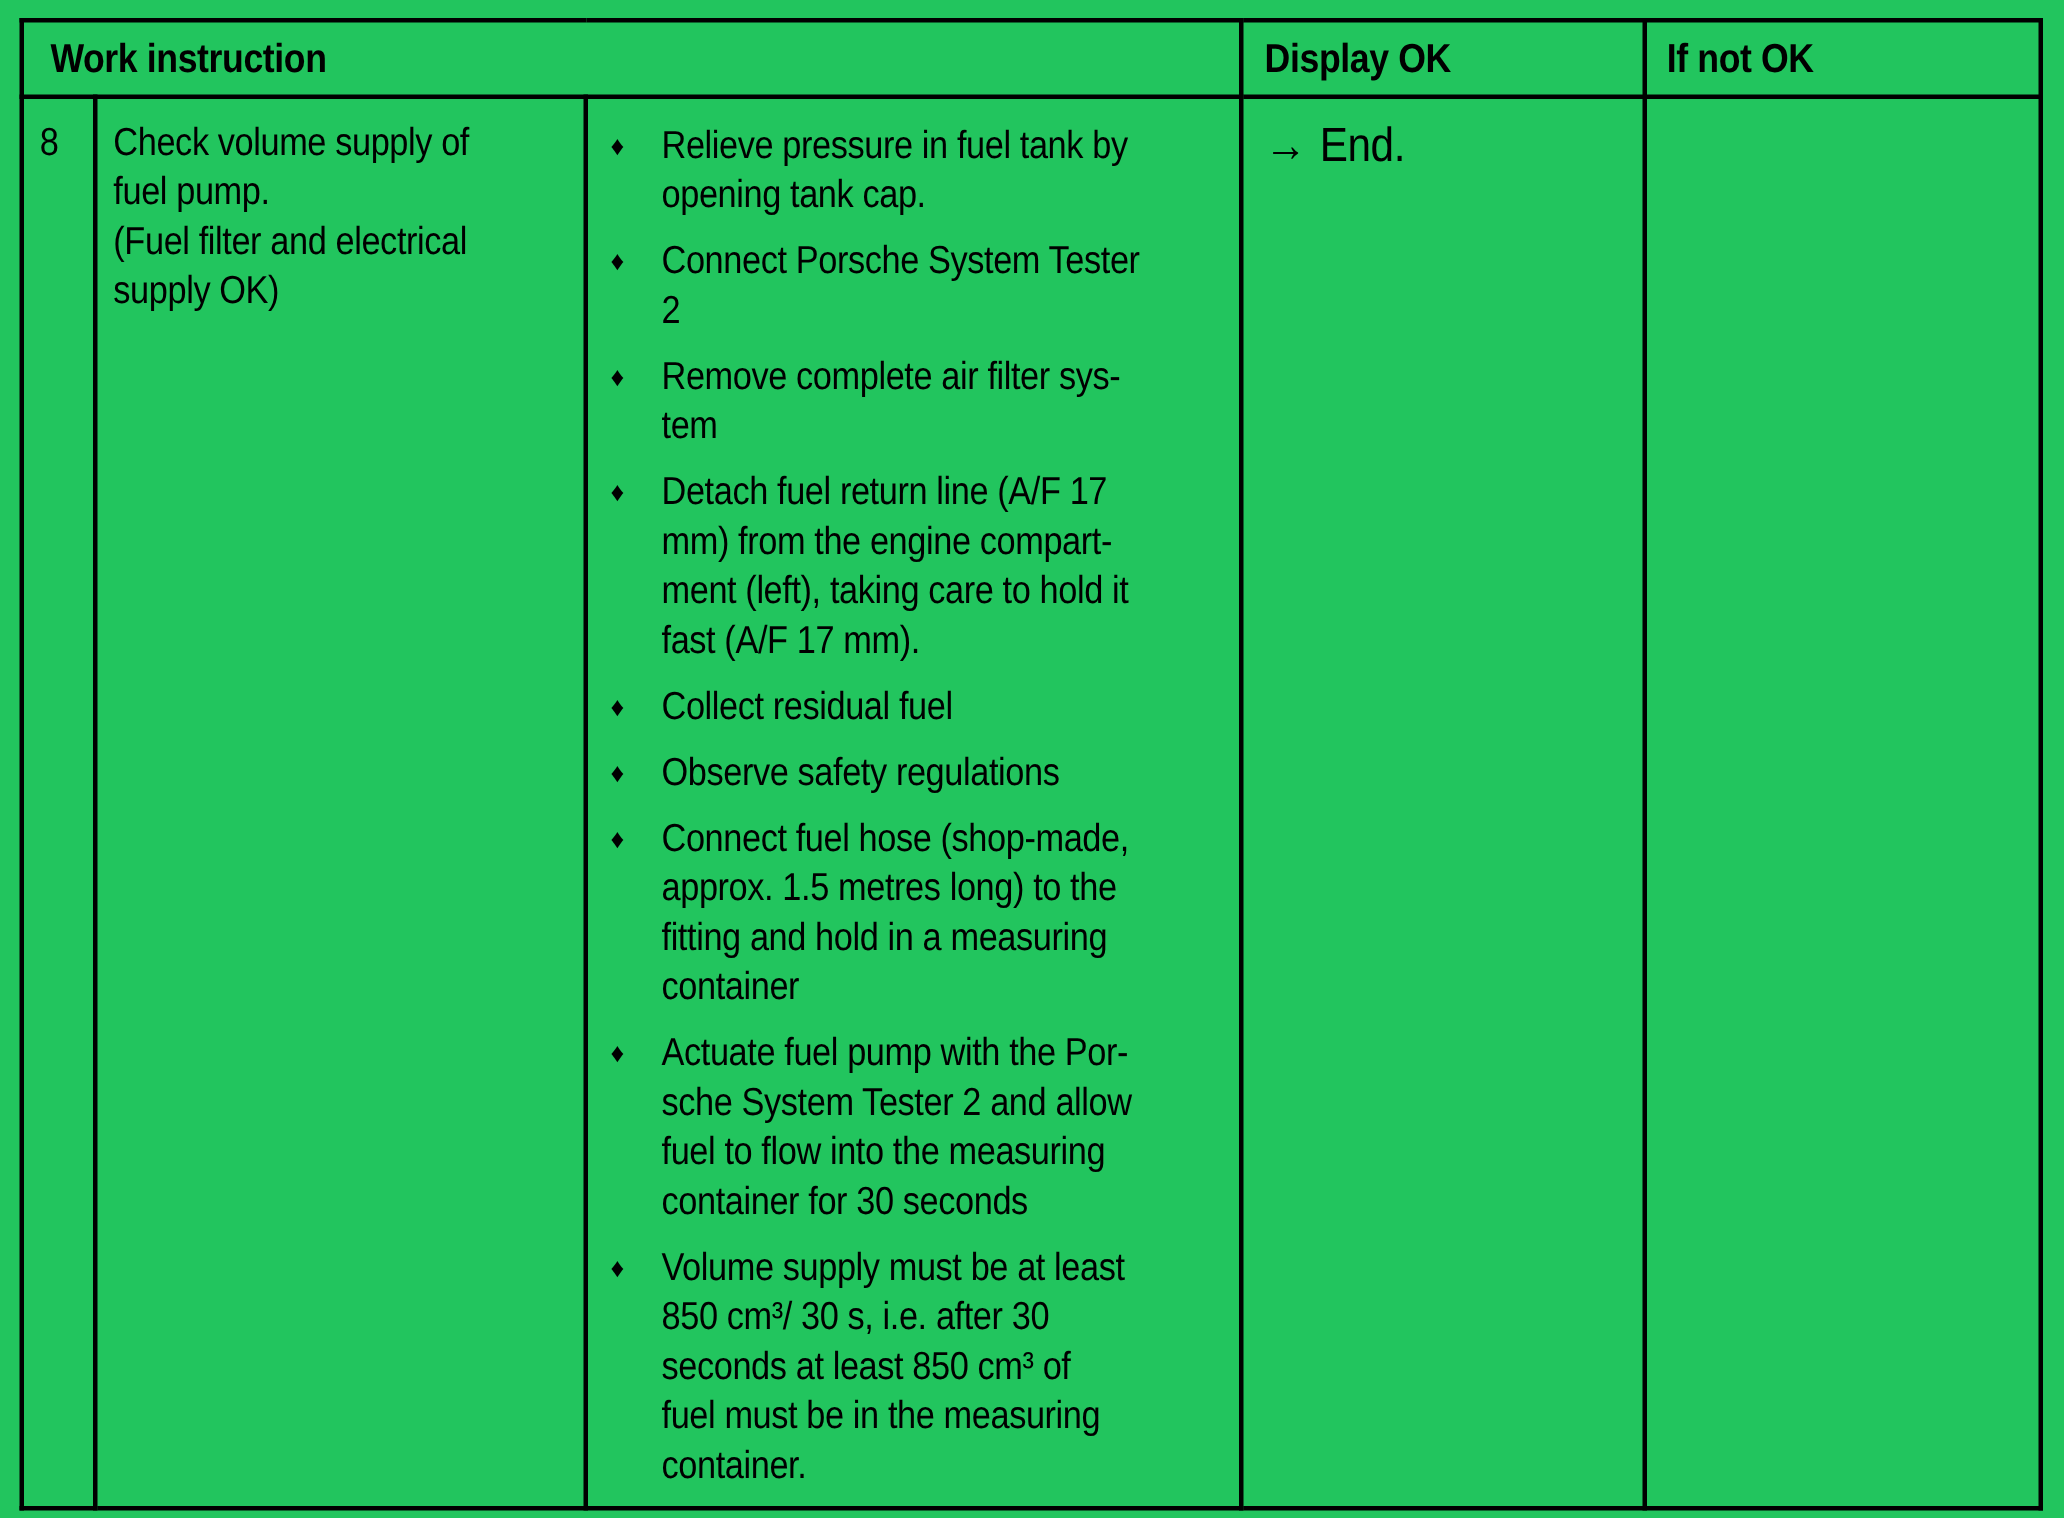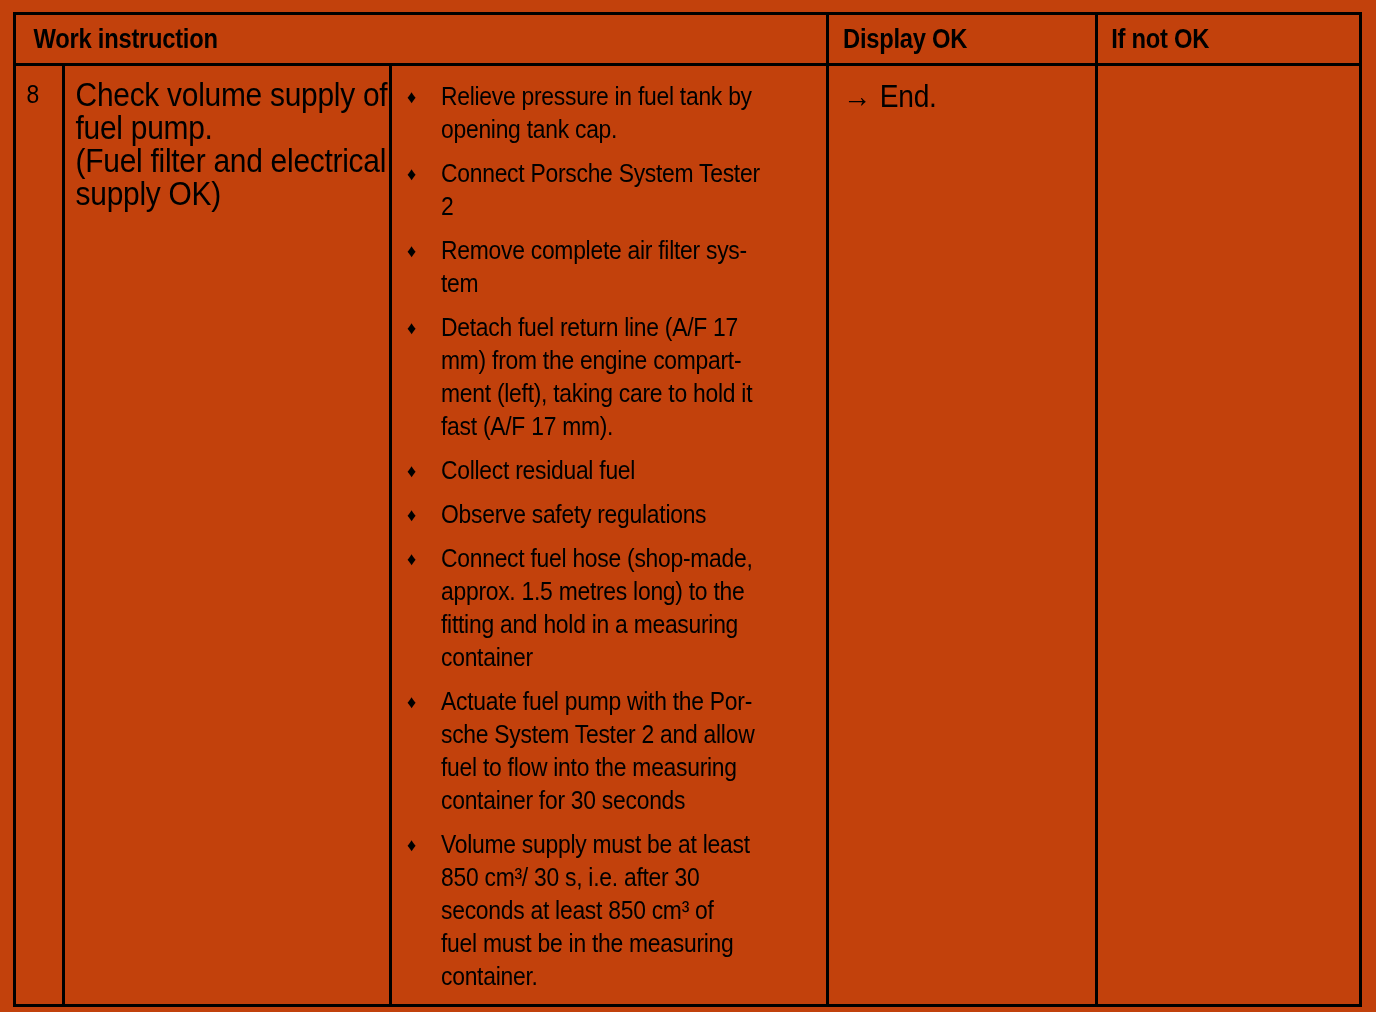--- a/index.html
+++ b/index.html
@@ -8,21 +8,21 @@
     background: #ffffff;
     width: 1376px;
     height: 1012px;
     font-family: "Liberation Sans", sans-serif;
     color: #000000;
   }
   .page {
     position: relative;
     width: 1376px;
     height: 1012px;
-    background: #c2410c;
+    background: #22c55e;
     overflow: hidden;
   }
   table.doc-table {
     position: absolute;
     left: 13px;
     top: 12px;
     width: 1346px;
     height: 985px;
     border-collapse: collapse;
     table-layout: fixed;
@@ -53,21 +53,21 @@
   th.hdr-display .condensed { padding-left: 16px; }
   th.hdr-ifnot .condensed { padding-left: 15px; }
 
   td.cell-number {
     font-size: 26px;
     line-height: 33px;
   }
   td.cell-number .condensed { padding: 12px 0 0 12px; }
 
   td.cell-instruction {
-    font-size: 34px;
+    font-size: 26px;
     line-height: 33px;
   }
   td.cell-instruction .condensed { padding: 12px 0 0 12px; }
 
   td.cell-steps { font-size: 26px; }
   ul.steps {
     list-style: none;
     margin: 0;
     padding: 14px 0 0 0;
   }

